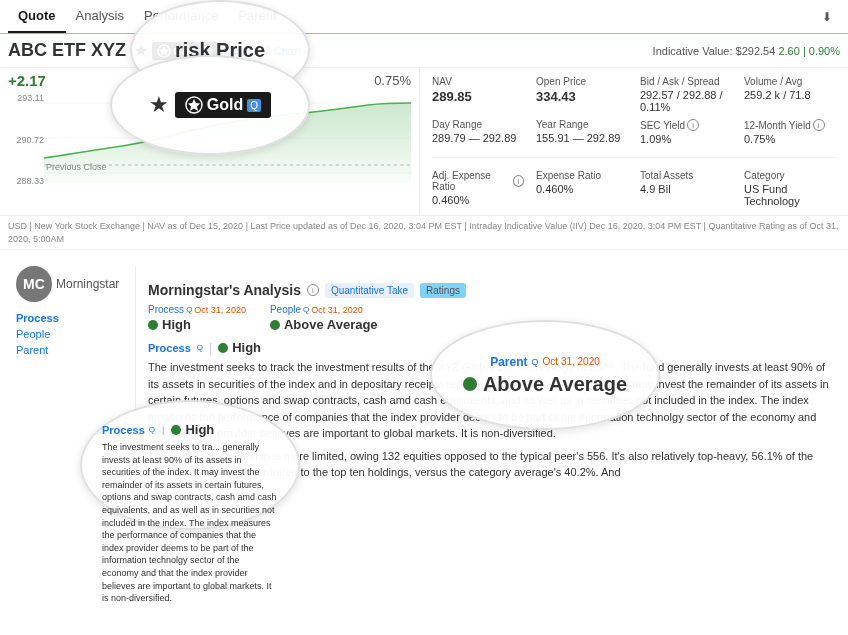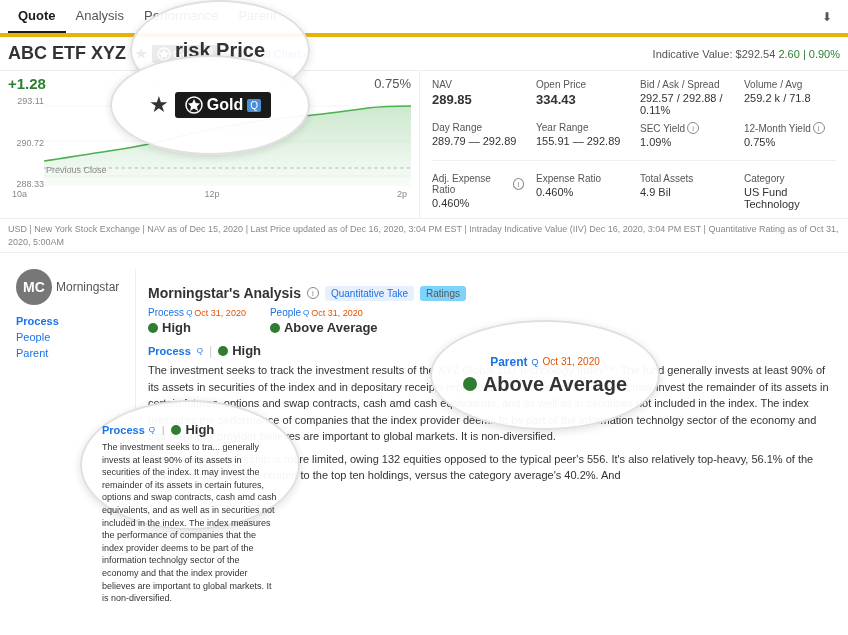--- a/index.html
+++ b/index.html
@@ -1,19 +1,19 @@
 <!DOCTYPE html>
 <html><head>
   <meta charset="utf-8">
   <style>
     * { box-sizing: border-box; margin: 0; padding: 0; }
     body { font-family: Arial, sans-serif; font-size: 12px; background: #fff; color: #333; width: 848px; min-height: 635px; overflow: hidden; }
 
     
-    .nav-tabs { display: flex; border-bottom: 4px solid #eab308; padding: 0 8px; align-items: center; justify-content: space-between; }
+    .nav-tabs { display: flex; border-bottom: 1px solid #eab308; padding: 0 8px; align-items: center; justify-content: space-between; }
     .nav-tabs-left { display: flex; }
     .nav-tab { padding: 8px 10px; cursor: pointer; font-size: 13px; color: #555; }
     .nav-tab.active { border-bottom: 2px solid #1a1a1a; color: #1a1a1a; font-weight: bold; }
     .nav-download { padding: 8px; color: #555; cursor: pointer; }
 
     
     .header { display: flex; align-items: center; padding: 6px 8px; border-bottom: 1px solid #eee; }
     .etf-title { font-size: 18px; font-weight: bold; margin-right: 8px; }
     .star-icon { font-size: 16px; color: #000; margin-right: 4px; }
     .medal-icon { display: inline-flex; align-items: center; margin-right: 4px; }
@@ -131,21 +131,21 @@
       <span>$292.54</span>
       <span class="val-green">2.60</span>
       <span class="val-green">| 0.90%</span>
     </span>
   </div>
 
   <div class="main-content">
 
     <div class="chart-area">
       <div class="chart-subheader">
-        <span class="chart-change val-green">+1.28</span>
+        <span class="chart-change val-green">+2.17</span>
         <span class="chart-pct">0.75%</span>
       </div>
       <div style="display:flex; ">
 
         <div style="display:flex;flex-direction:column;justify-content:space-between;align-items:flex-end;width:36px;">
           <span class="chart-label">293.11</span>
           <span class="chart-label">290.72</span>
           <span class="chart-label">288.33</span>
         </div>
 
@@ -163,25 +163,20 @@
             <line x1="0" y1="80" x2="340" y2="80" stroke="#eee" stroke-width="0.5"></line>
 
             <path d="M0,65 C20,62 40,58 60,55 C80,52 100,48 120,42 C140,36 160,32 180,28 C200,24 220,22 240,20 C260,18 280,15 300,12 C315,10 325,10 340,10 L340,90 L0,90 Z" fill="url(#chartGrad)"></path>
 
             <path d="M0,65 C20,62 40,58 60,55 C80,52 100,48 120,42 C140,36 160,32 180,28 C200,24 220,22 240,20 C260,18 280,15 300,12 C315,10 325,10 340,10" fill="none" stroke="#4caf50" stroke-width="1.5"></path>
 
             <line x1="0" y1="72" x2="340" y2="72" stroke="#aaa" stroke-width="0.8" stroke-dasharray="3,3"></line>
           </svg>
           <span class="prev-close-label" style="position:absolute;bottom:14px;left:2px;">Previous Close</span>
         </div>
-      </div>
-      <div class="chart-x-labels">
-        <span class="chart-label">10a</span>
-        <span class="chart-label">12p</span>
-        <span class="chart-label">2p</span>
       </div>
     </div>
 
     <div class="stats-area">
       <div class="stats-grid">
         <div class="stat-item">
           <div class="stat-label">NAV</div>
           <div class="stat-value">289.85</div>
         </div>
         <div class="stat-item">

